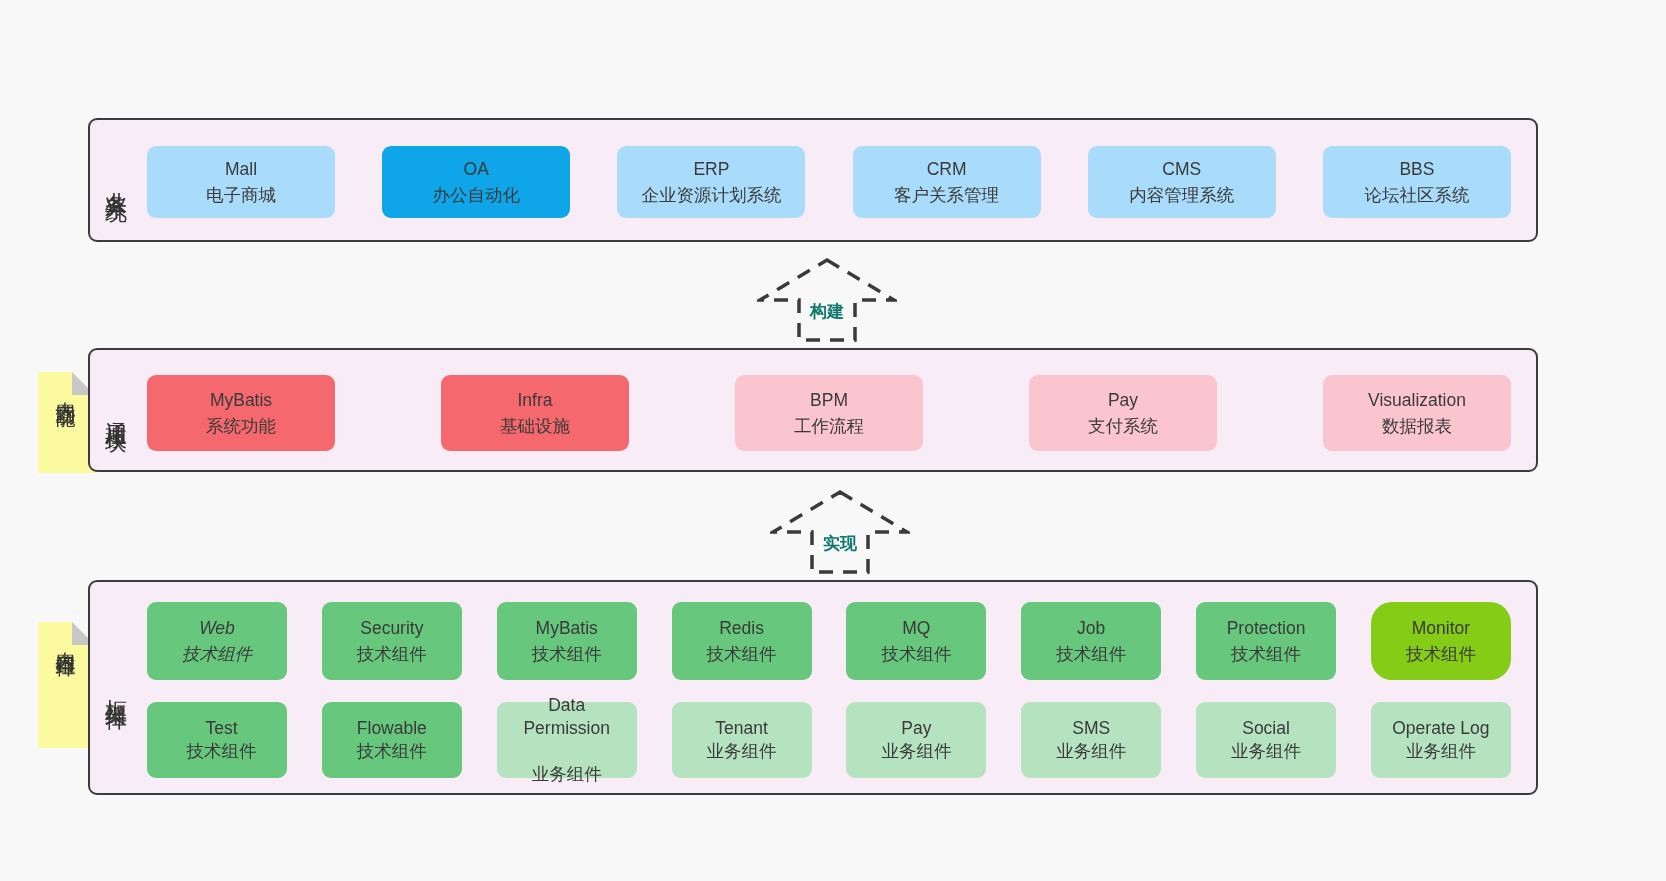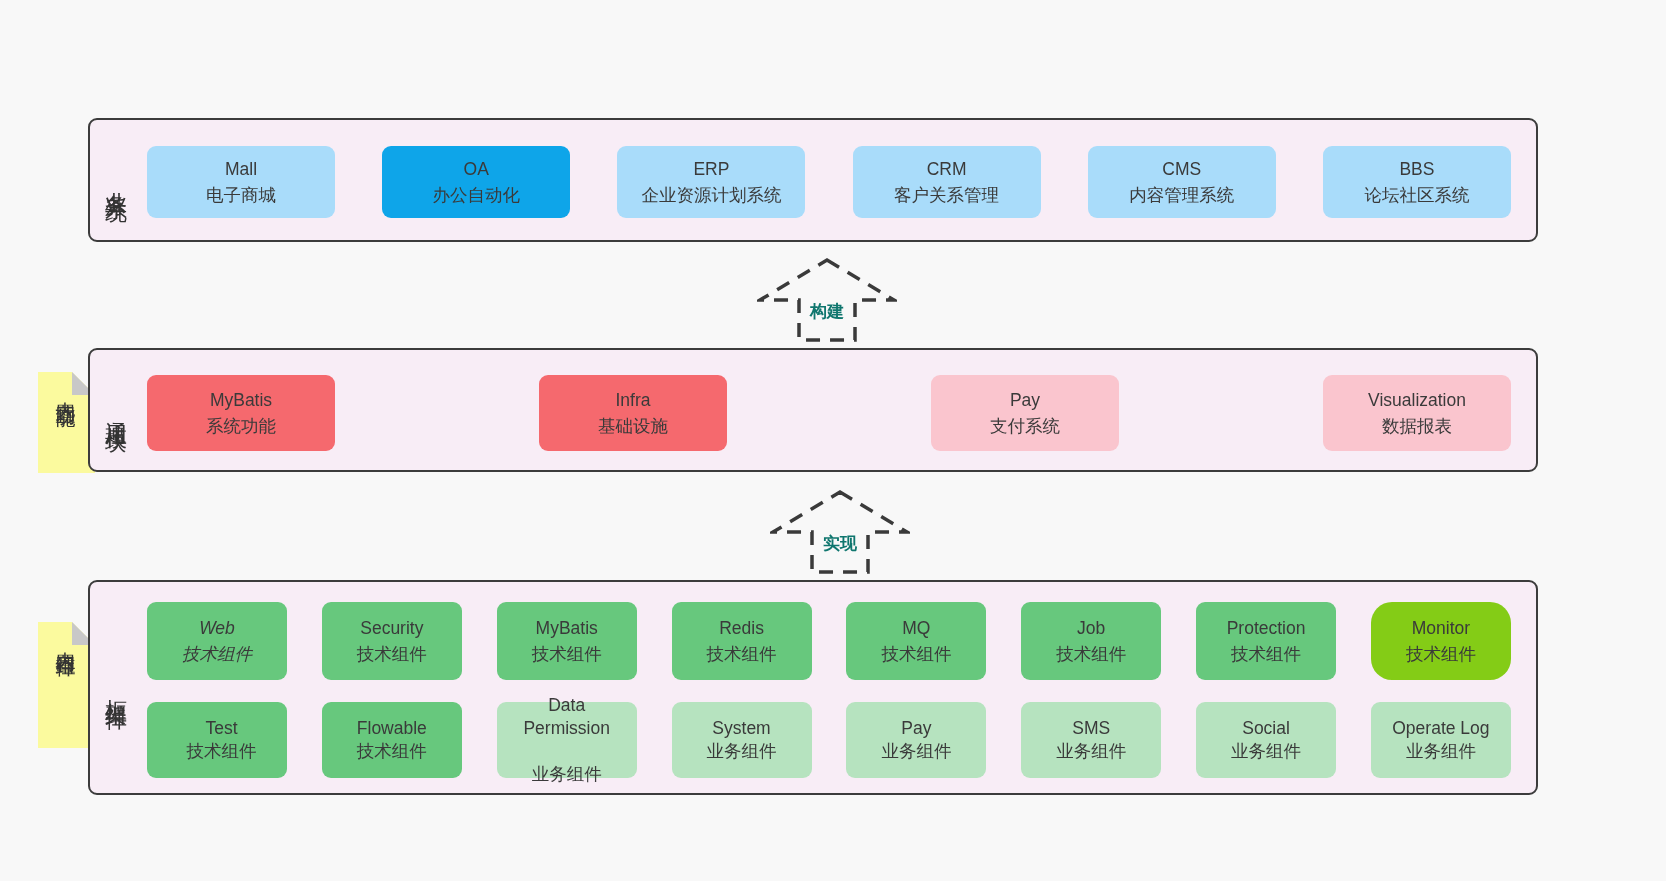--- a/index.html
+++ b/index.html
@@ -160,20 +160,24 @@
     <div class="band-boxes" style="top:25px;">
       <div class="box w-wide2" style="background: rgb(245, 105, 110);">
         <div>MyBatis</div>
         <div>系统功能</div>
       </div>
       <div class="box w-wide2" style="background: rgb(245, 105, 110);">
         <div>Infra</div>
         <div>基础设施</div>
       </div>
       <div class="box w-wide2" style="background: rgb(250, 197, 206);">
+        <div>BPM</div>
+        <div>工作流程</div>
+      </div>
+      <div class="box w-wide2" style="background: rgb(250, 197, 206);">
         <div>Pay</div>
         <div>支付系统</div>
       </div>
       <div class="box w-wide2" style="background: rgb(250, 197, 206);">
         <div>Visualization</div>
         <div>数据报表</div>
       </div>
     </div>
   </section>
 
@@ -228,21 +232,21 @@
         </div>
         <div class="box w-narrow2" style="background: rgb(103, 200, 125);">
           <div>Flowable</div>
           <div>技术组件</div>
         </div>
         <div class="box w-narrow2" style="background: rgb(182, 227, 191); gap: 22px;">
           <div>Data Permission</div>
           <div>业务组件</div>
         </div>
         <div class="box w-narrow2" style="background: rgb(182, 227, 191);">
-          <div>System</div>
+          <div>Tenant</div>
           <div>业务组件</div>
         </div>
         <div class="box w-narrow2" style="background: rgb(182, 227, 191);">
           <div>Pay</div>
           <div>业务组件</div>
         </div>
         <div class="box w-narrow2" style="background: rgb(182, 227, 191);">
           <div>SMS</div>
           <div>业务组件</div>
         </div>

